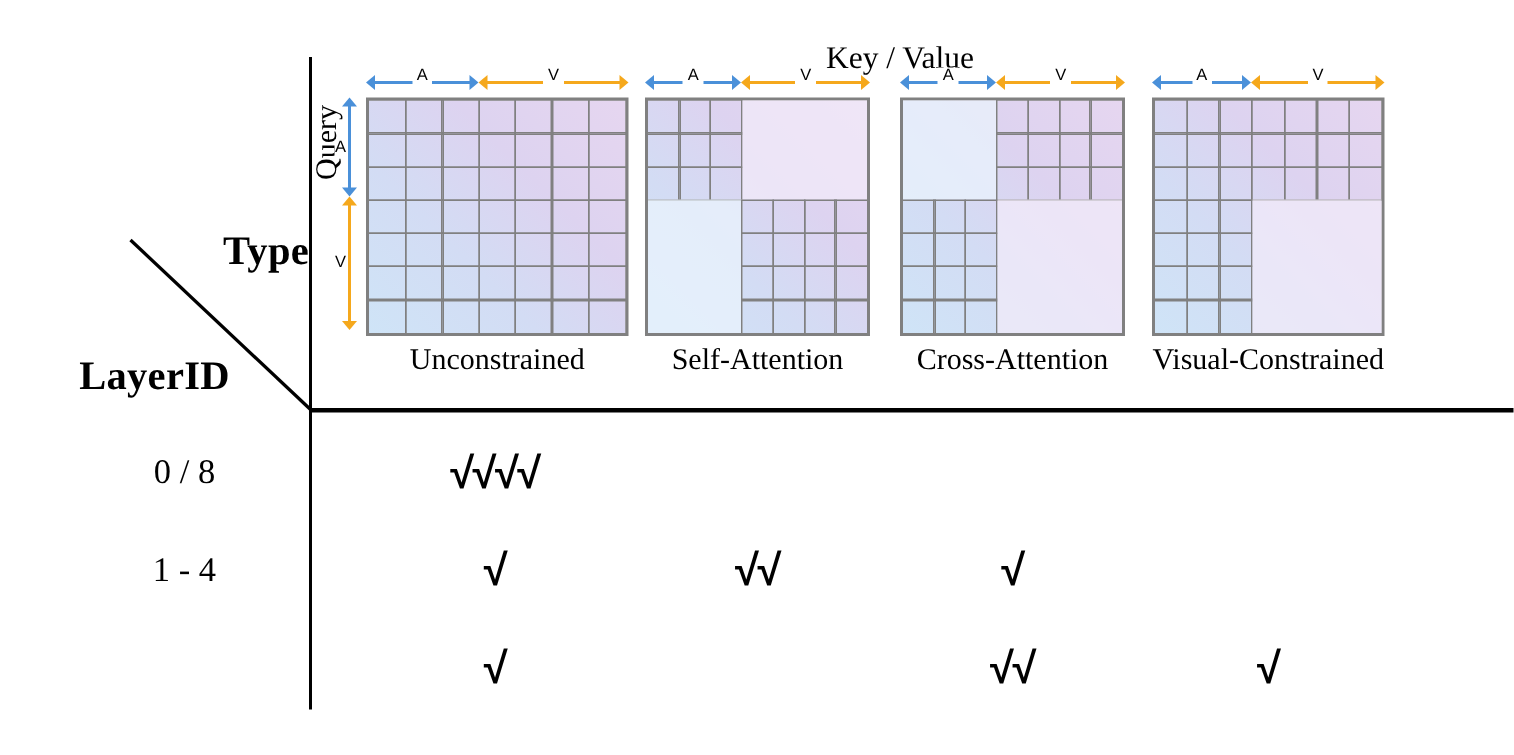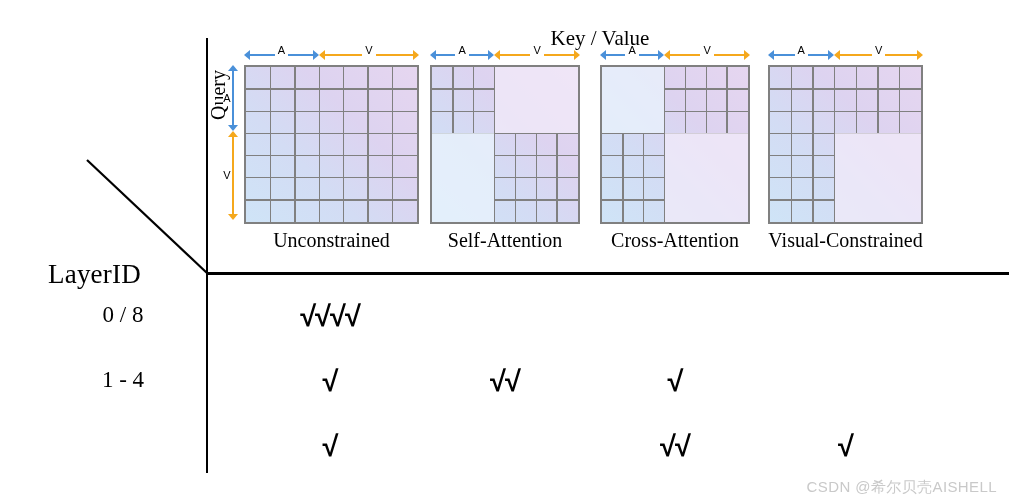--- a/index.html
+++ b/index.html
@@ -19,21 +19,21 @@
   .diag-box{position:absolute;left:60px;top:150px;width:148px;height:124px;}
   .diag-box svg{display:block;}
 
   
   .hdr-type{
     position:absolute;left:130px;top:152px;width:76px;
     text-align:right;font-weight:bold;font-size:27px;letter-spacing:.2px;
   }
   .hdr-layerid{
     position:absolute;left:48px;top:235px;width:110px;
-    text-align:left;font-weight:normal;font-size:27px;letter-spacing:.2px;margin-top:24px;
+    text-align:center;font-weight:bold;font-size:27px;letter-spacing:.2px;
   }
 
   
   .kv-title{
     position:absolute;left:480px;top:26px;width:240px;
     text-align:center;font-size:21px;
   }
 
   
   .query-label{
@@ -121,20 +121,21 @@
 
   <div class="v-rule"></div>
   <div class="h-rule"></div>
 
   <div class="diag-box">
     <svg width="148" height="124" viewBox="0 0 148 124">
       <line x1="27" y1="10" x2="147" y2="123" stroke="#000" stroke-width="2.2"></line>
     </svg>
   </div>
 
+  <div class="hdr-type">Type</div>
   <div class="hdr-layerid">LayerID</div>
 
   <div class="kv-title">Key / Value</div>
 
   <div class="query-label">Query</div>
 
   <div class="mblock m0">
     <div class="toparrows">
       <div class="arrow-h" style="flex:3">
         <span class="bar" style="background: rgb(74, 144, 217);"></span>
@@ -397,15 +398,14 @@
   <div class="cellmark" style="left:244px;top:365px;width:172px;">√</div>
   <div class="cellmark" style="left:430px;top:365px;width:150px;">√√</div>
   <div class="cellmark" style="left:600px;top:365px;width:150px;">√</div>
   <div class="cellmark" style="left:768px;top:365px;width:155px;"></div>
 
   <div class="cellmark" style="left:244px;top:430px;width:172px;">√</div>
   <div class="cellmark" style="left:430px;top:430px;width:150px;"></div>
   <div class="cellmark" style="left:600px;top:430px;width:150px;">√√</div>
   <div class="cellmark" style="left:768px;top:430px;width:155px;">√</div>
 
-  <div class="watermark">CSDN @希尔贝壳AISHELL</div>
 
 </div>
 
 </body></html>

